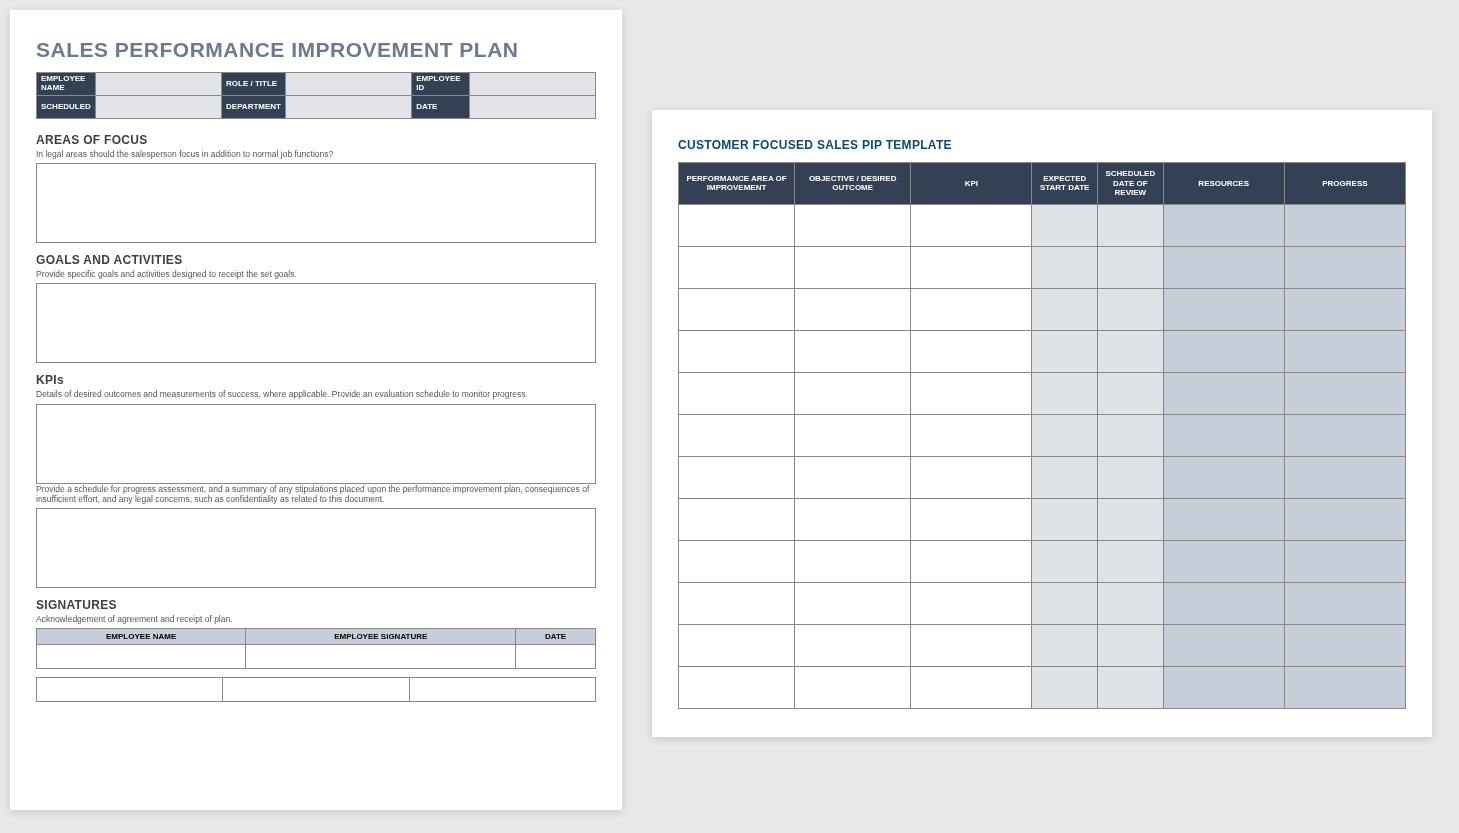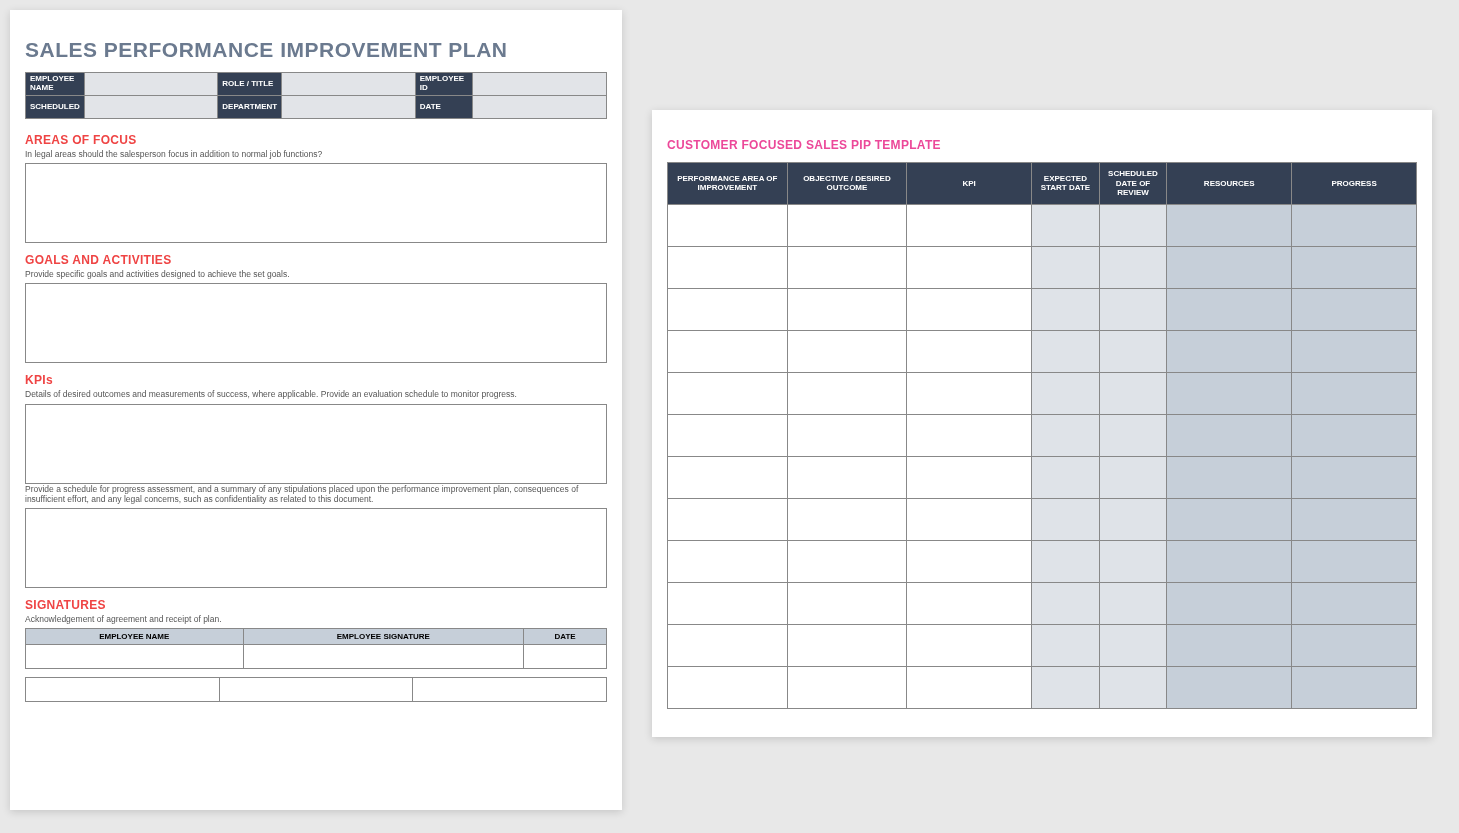--- a/index.html
+++ b/index.html
@@ -10,21 +10,21 @@
     width: 1459px;
   }
   .page-container {
     display: flex;
     gap: 30px;
     align-items: flex-start;
   }
   .page {
     background: #fff;
     box-shadow: 0 2px 8px rgba(0,0,0,0.15);
-    padding: 28px 15px;
+    padding: 28px 26px;
   }
   .page-left {
     width: 612px;
     min-height: 800px;
   }
   .page-right {
     width: 780px;
     margin-top: 100px;
     min-height: 610px;
   }
@@ -58,21 +58,21 @@
     line-height: 1.1;
   }
   .header-table .value-cell {
     background: #e2e4e8;
     width: 140px;
   }
 
   .section-heading {
     font-size: 12px;
     font-weight: bold;
-    color: #ef4444;
+    color: #404040;
     margin-top: 10px;
     margin-bottom: 2px;
     letter-spacing: 0.3px;
   }
   .section-sub {
     font-size: 8.5px;
     color: #555;
     margin-bottom: 4px;
     line-height: 1.2;
   }
@@ -100,21 +100,21 @@
   .sig-table td {
     border: 1px solid #888;
     height: 24px;
     background: #fff;
   }
 
   
   .right-title {
     font-size: 12px;
     font-weight: bold;
-    color: #ec4899;
+    color: #0c4a6e;
     letter-spacing: 0.3px;
     margin-bottom: 10px;
   }
   .pip-table {
     width: 100%;
     border-collapse: collapse;
   }
   .pip-table th {
     background: #344054;
     color: #fff;
@@ -173,21 +173,21 @@
         <td class="value-cell"></td>
       </tr>
     </tbody>
       </table>
 
     <div class="section-heading">AREAS OF FOCUS</div>
     <div class="section-sub">In legal areas should the salesperson focus in addition to normal job functions?</div>
     <div class="section-box"></div>
 
     <div class="section-heading">GOALS AND ACTIVITIES</div>
-    <div class="section-sub">Provide specific goals and activities designed to achieve the set goals.</div>
+    <div class="section-sub">Provide specific goals and activities designed to receipt the set goals.</div>
     <div class="section-box"></div>
 
     <div class="section-heading">KPIs</div>
     <div class="section-sub">Details of desired outcomes and measurements of success, where applicable. Provide an evaluation schedule to monitor progress.</div>
     <div class="section-box"></div>
 
     <div class="section-sub">Provide a schedule for progress assessment, and a summary of any stipulations placed upon the performance improvement plan, consequences of insufficient effort, and any legal concerns, such as confidentiality as related to this document.</div>
     <div class="section-box"></div>
 
     <div class="section-heading">SIGNATURES</div>

